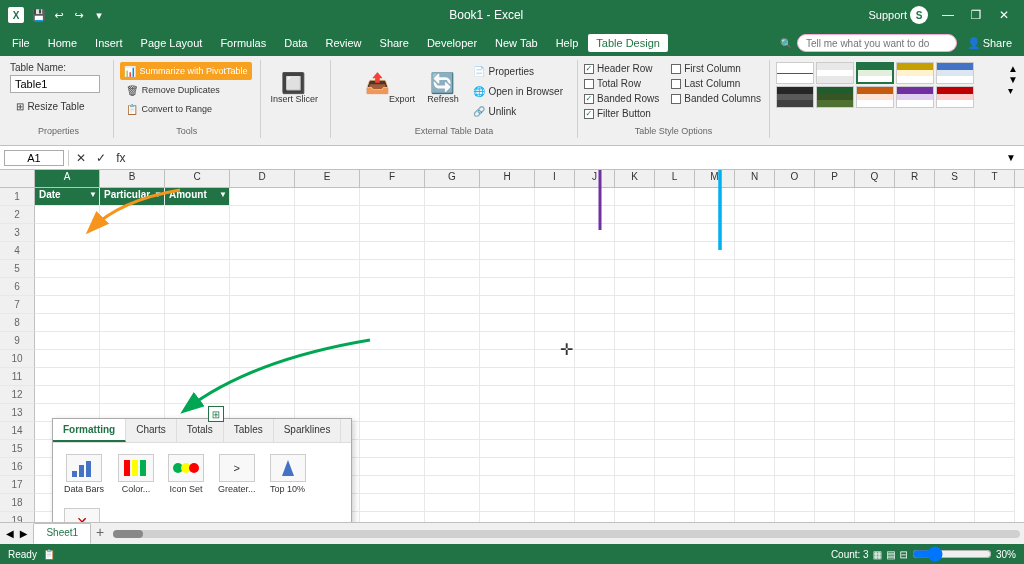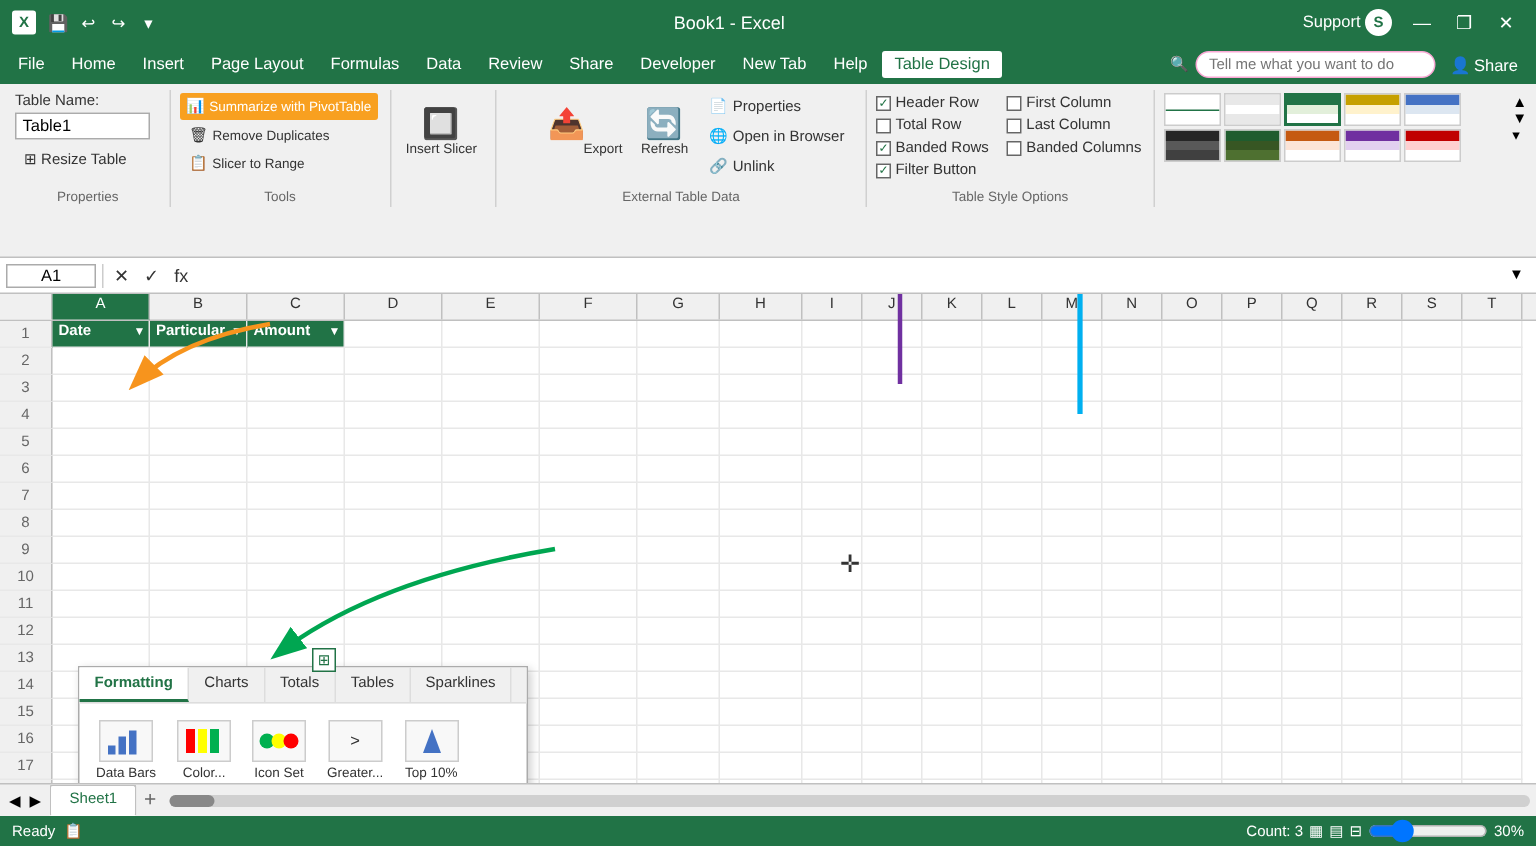--- a/index.html
+++ b/index.html
@@ -43,21 +43,21 @@
     .menu-item.highlighted { background: #fff; color: #217346; border-radius: 2px; }
 
     
     #ribbon {
       background: #f0f0f0;
       border-bottom: 1px solid #c0c0c0;
       padding: 4px 4px 0 4px;
       display: flex;
       align-items: flex-start;
       gap: 0;
-      height: 116px;
+      height: 90px;
       position: relative;
     }
 
     .ribbon-group {
       display: flex;
       flex-direction: column;
       align-items: flex-start;
       border-right: 1px solid #d0d0d0;
       padding: 2px 8px 2px 6px;
       height: 78px;
@@ -441,21 +441,21 @@
         <div class="ribbon-btn-small" style="background:#f8a020;color:#fff;border-radius:2px;padding:2px 4px;">
           <span>📊</span>
           <span style="font-size:9px;">Summarize with PivotTable</span>
         </div>
         <div class="ribbon-btn-small">
           <span>🗑</span>
           <span style="font-size:9px;">Remove Duplicates</span>
         </div>
         <div class="ribbon-btn-small">
           <span>📋</span>
-          <span style="font-size:9px;">Slicer to Range</span>
+          <span style="font-size:9px;">Convert to Range</span>
         </div>
       </div>
       <div class="ribbon-group-label">Tools</div>
     </div>
 
     <div class="ribbon-group" style="min-width:55px;">
       <div class="ribbon-btn">
         <div class="ribbon-btn-icon">🔲</div>
         <div style="font-size:9px;">Insert Slicer</div>
       </div>

